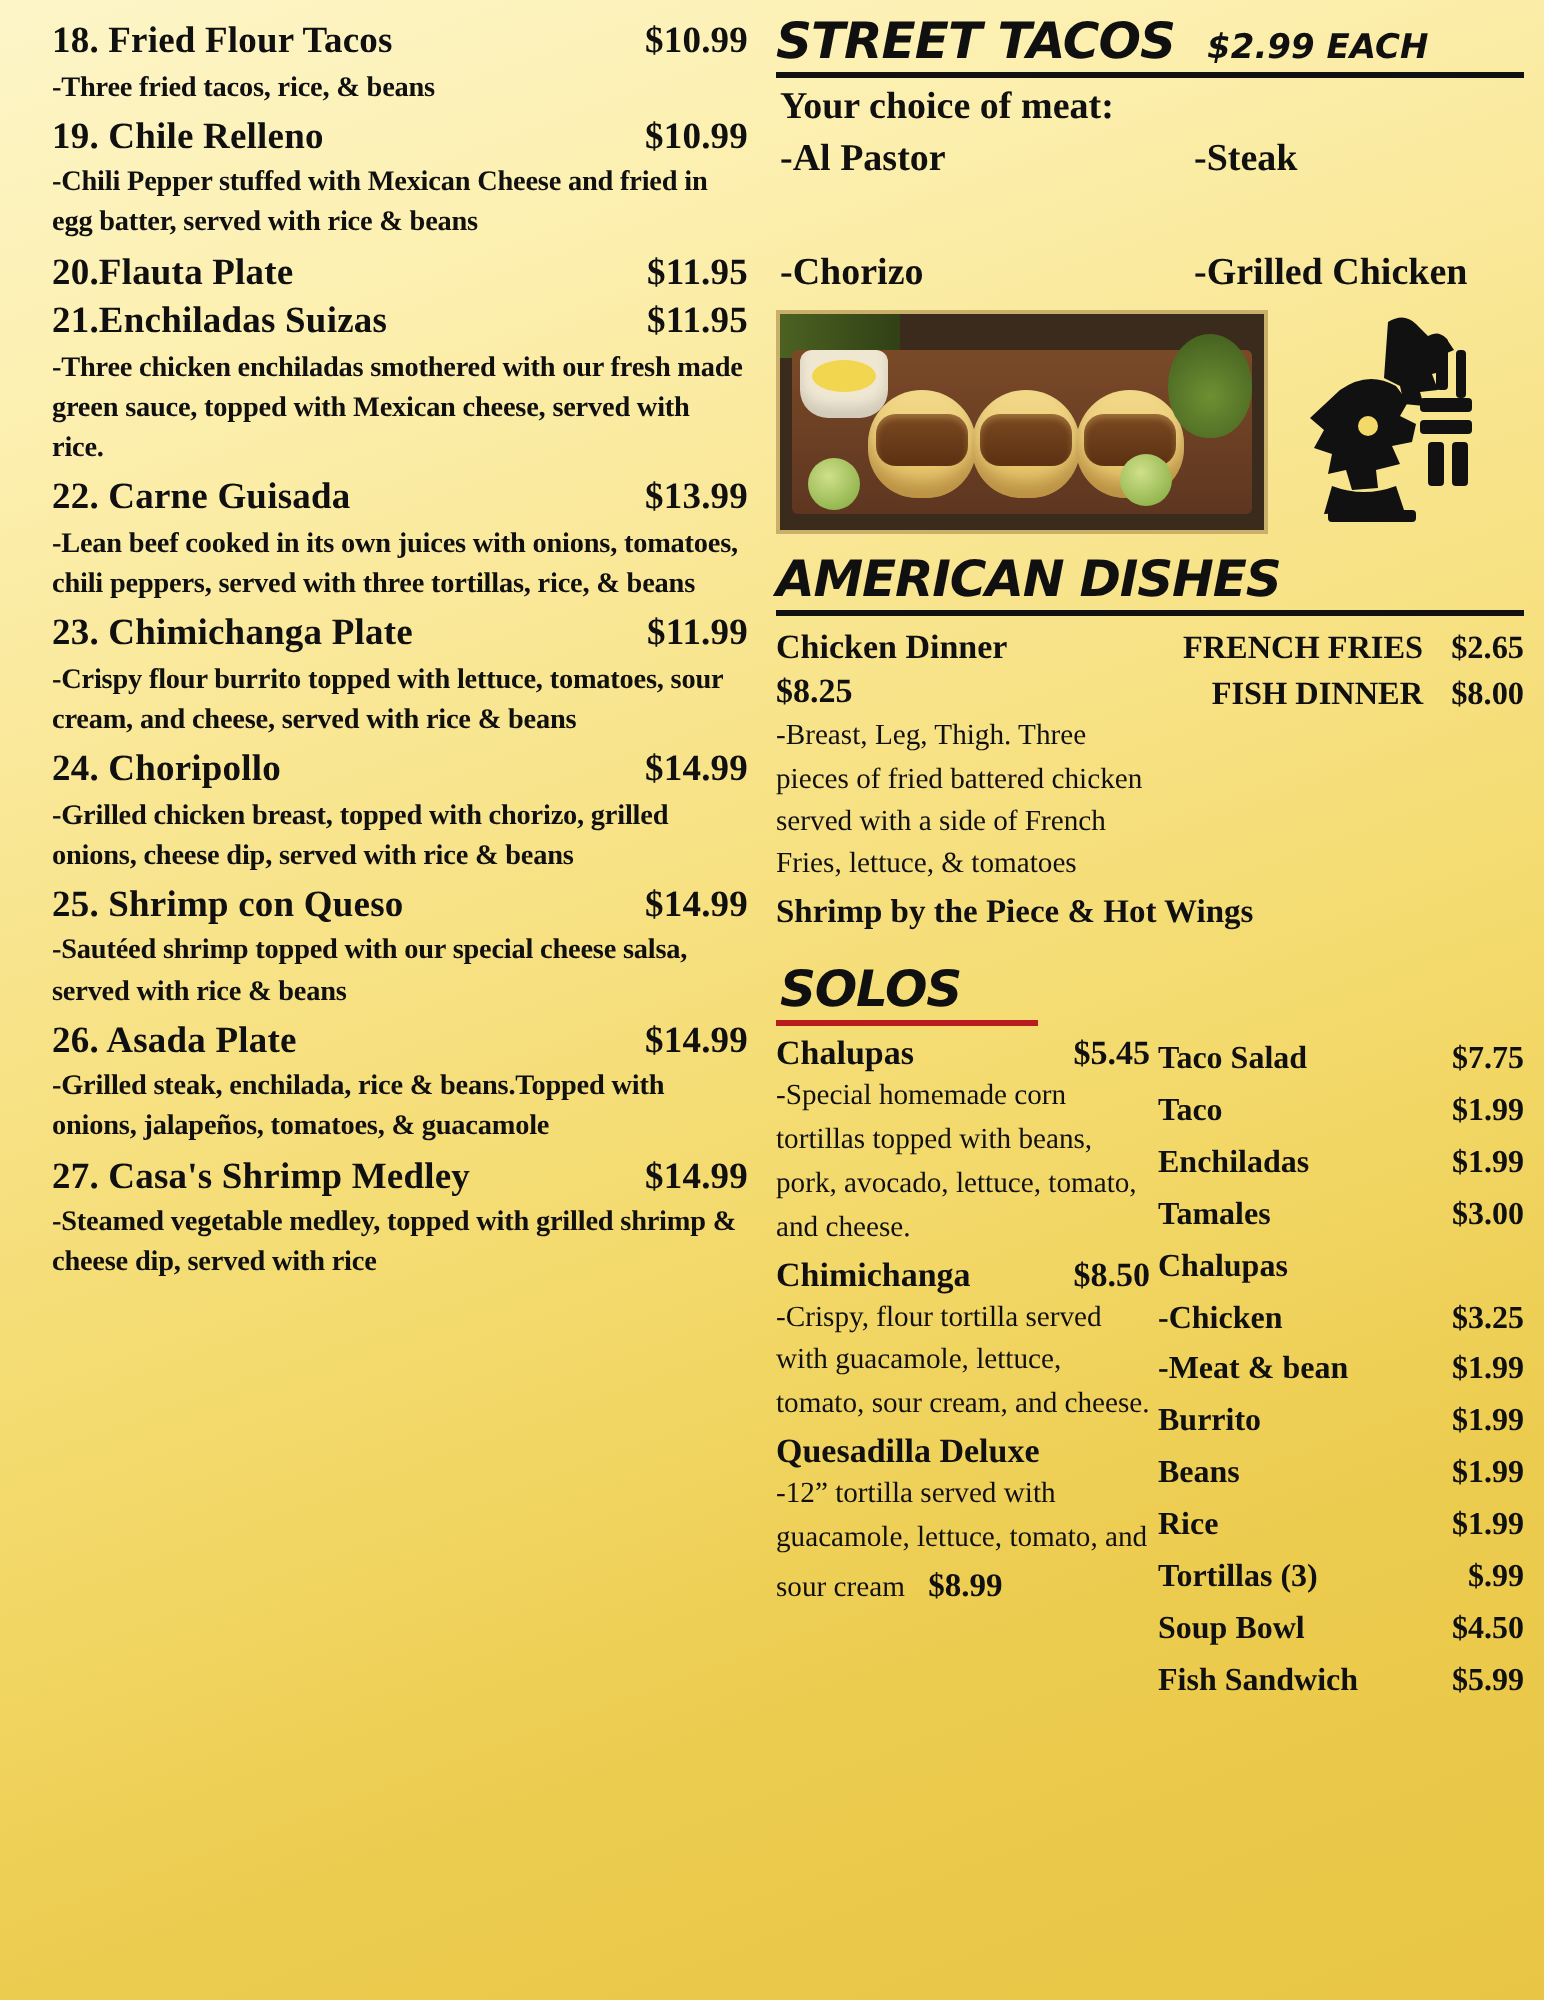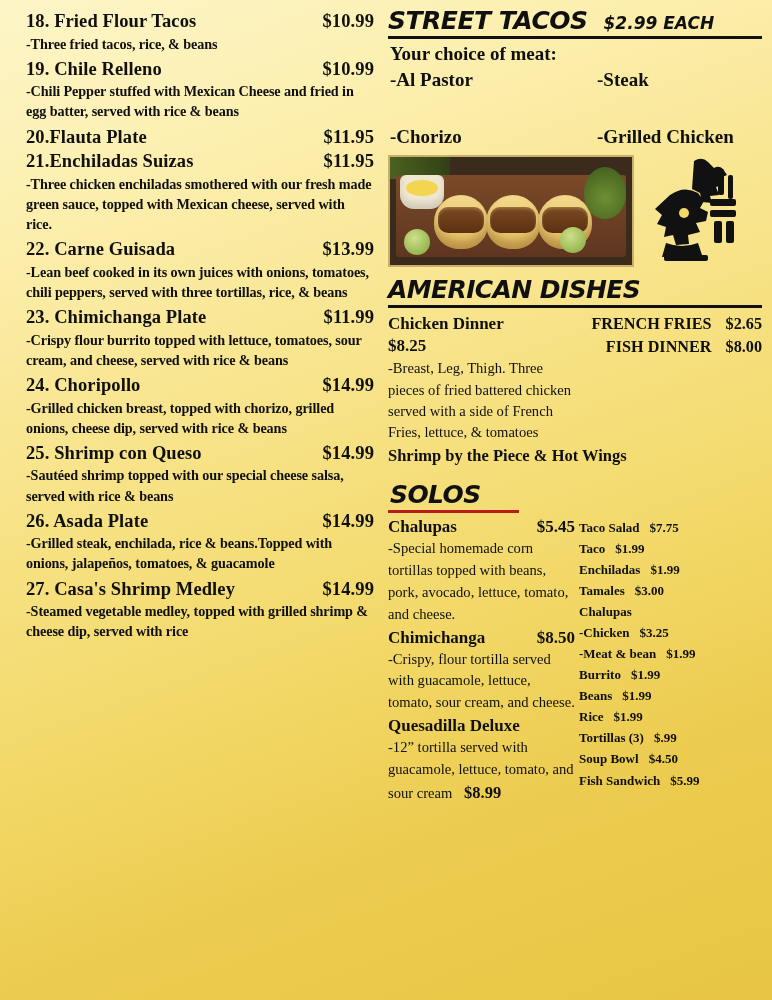--- a/index.html
+++ b/index.html
@@ -232,22 +232,22 @@
     font-size: 17px;
     font-weight: bold;
   }
   .solo-desc {
     font-size: 14.6px;
     line-height: 1.5;
     margin-top: 1px;
   }
   .price-list-row {
     display: flex;
-    justify-content: flex-start;
-    font-size: 13px;
+    justify-content: space-between;
+    font-size: 16px;
     font-weight: bold;
     line-height: 1.62;
     padding-left: 4px;
   }
   .price-list-row .nm { padding-right: 10px; }
   .nowrap { white-space: nowrap; }
   .inline-price { margin-left: 10px; }
 </style>
 </head>
 <body>

